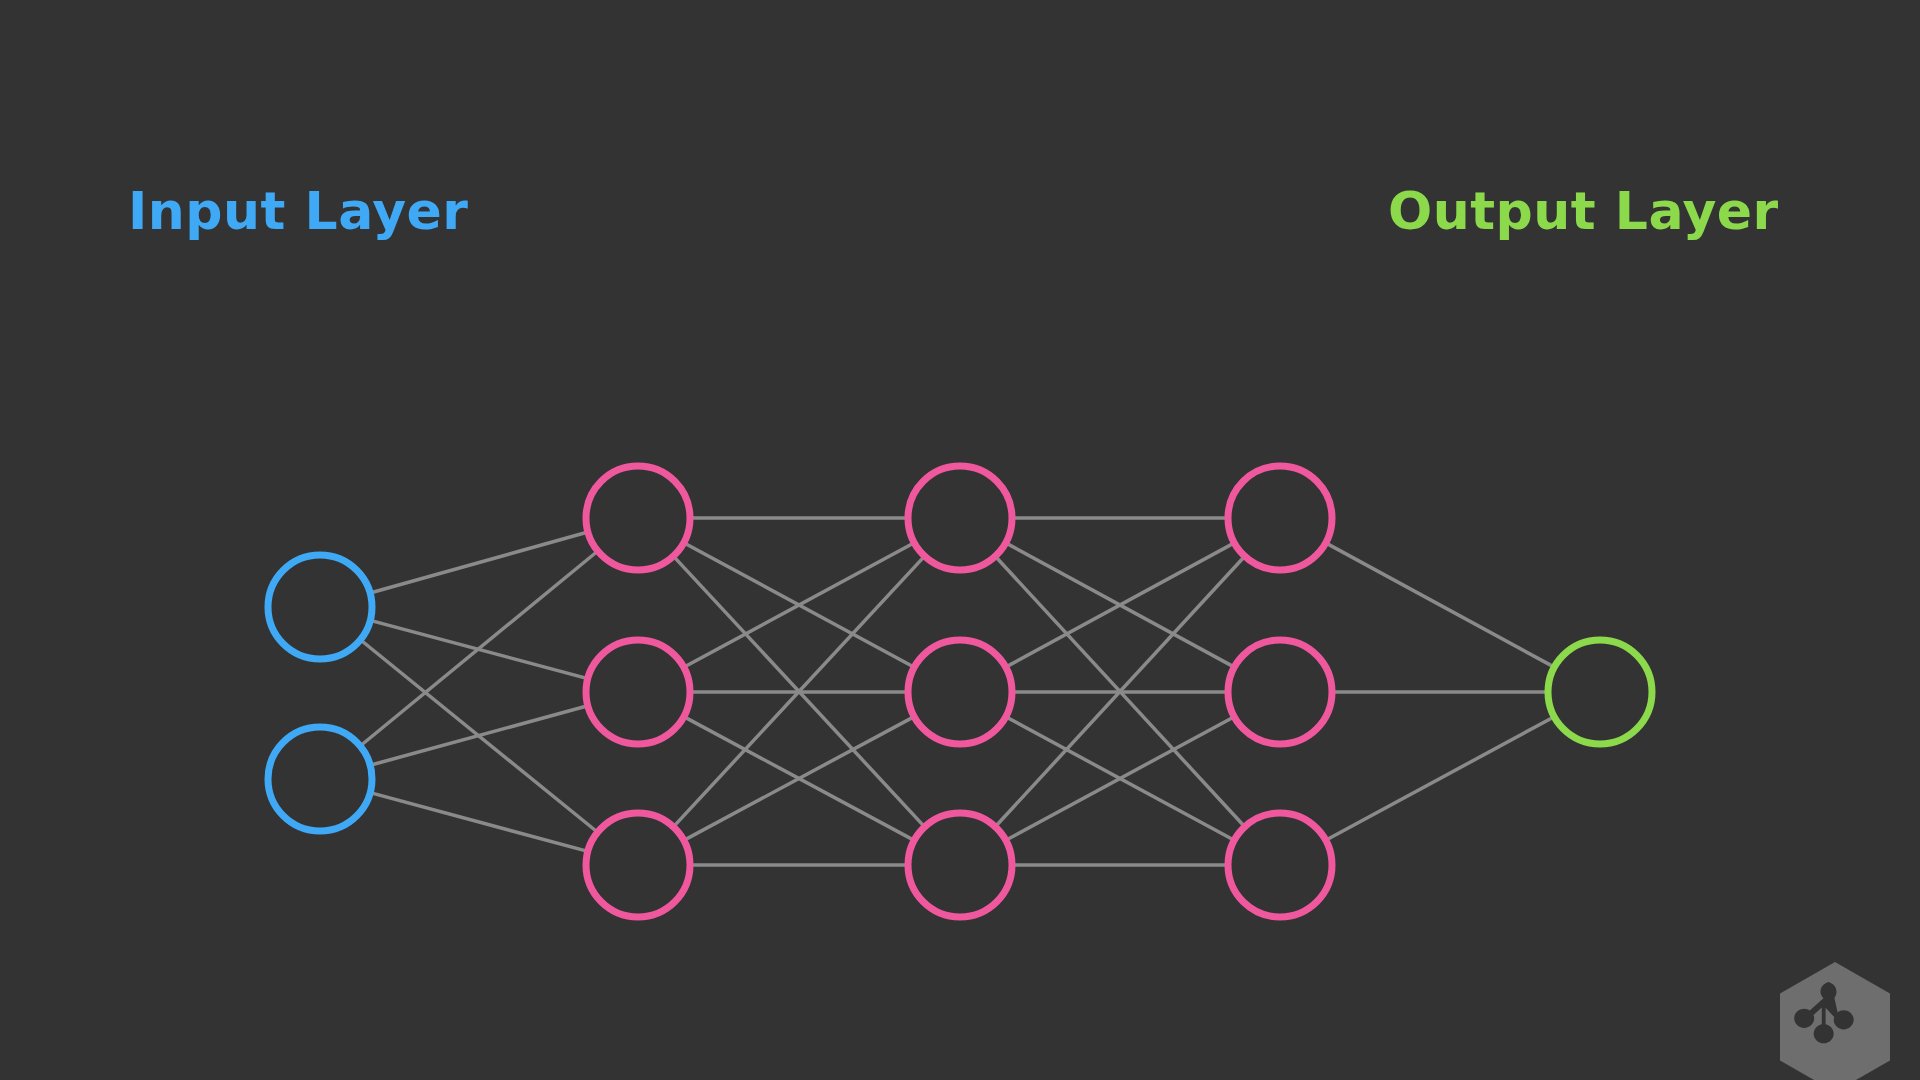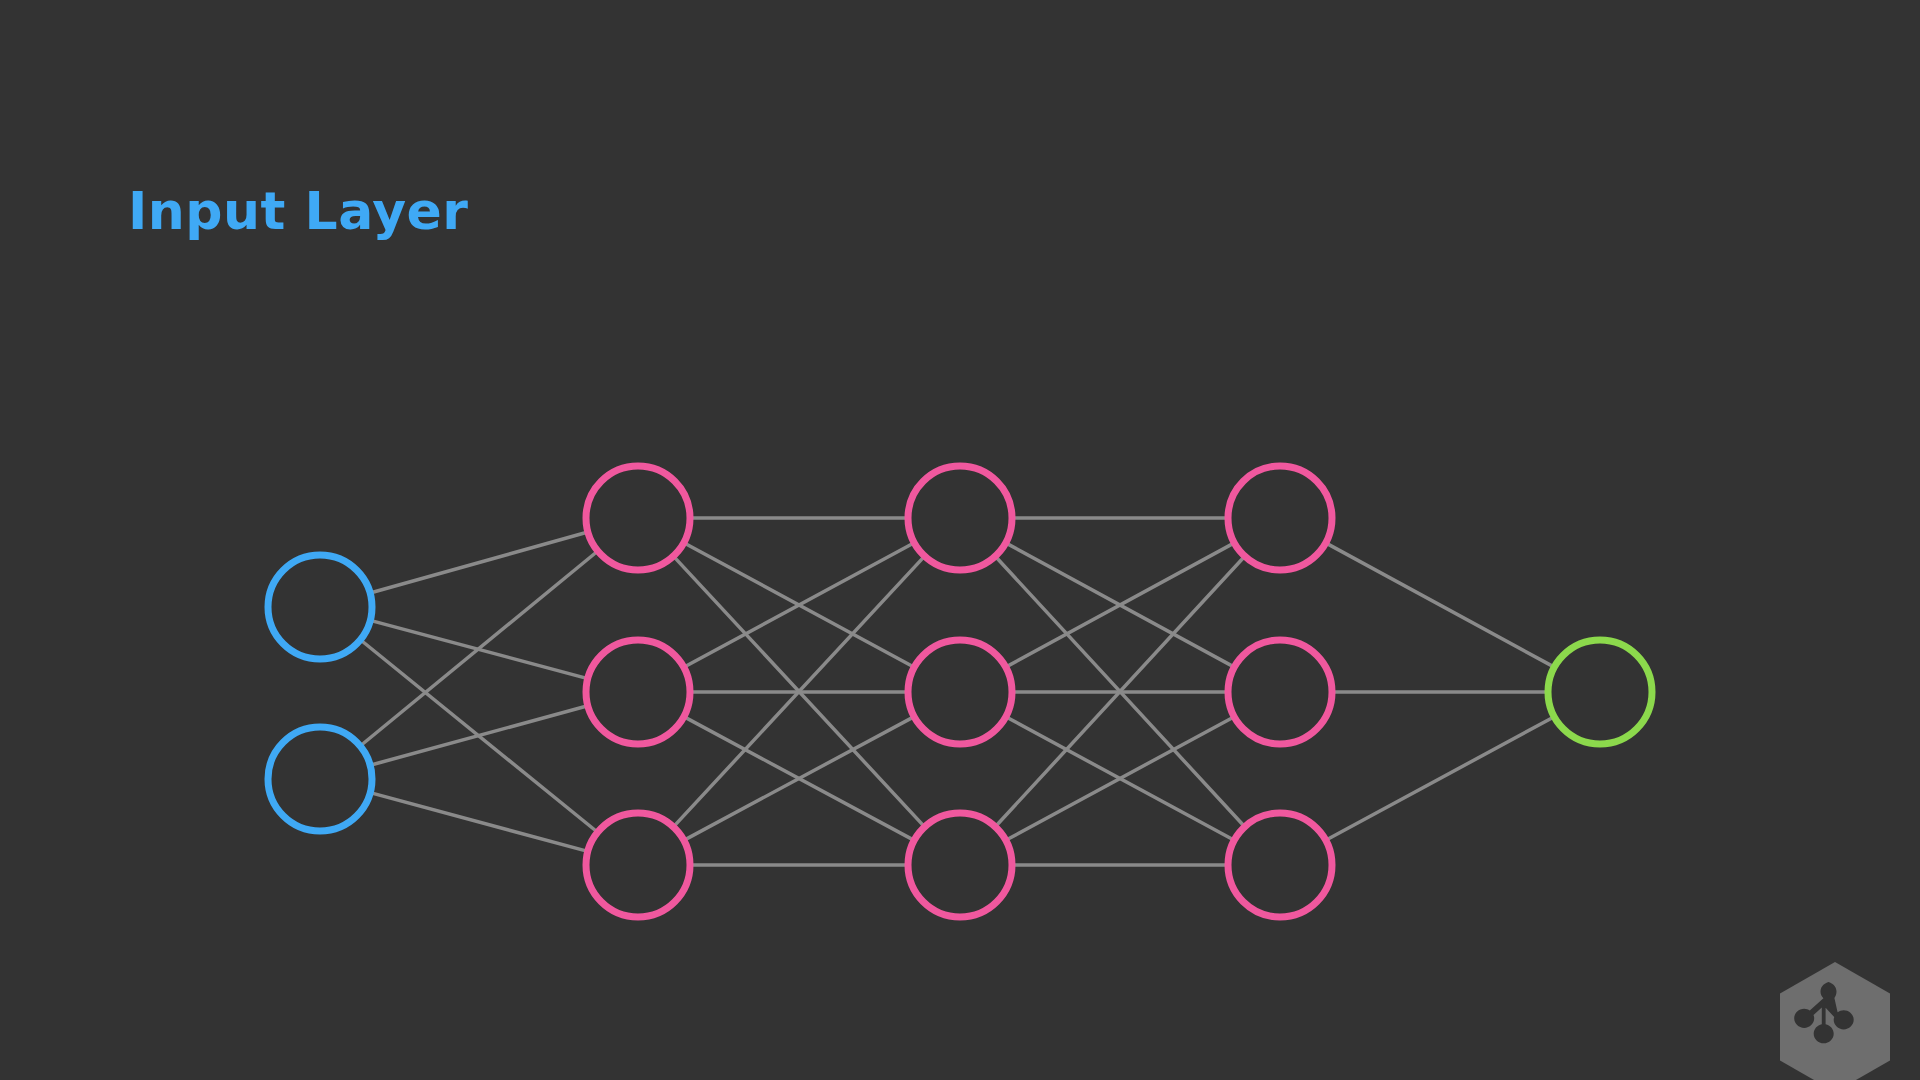--- a/index.html
+++ b/index.html
@@ -101,20 +101,21 @@
         <circle cx="1280" cy="476" r="52" fill="none" stroke="#F0589E" stroke-width="7"></circle>
         <circle cx="1280" cy="650" r="52" fill="none" stroke="#F0589E" stroke-width="7"></circle>
         <circle cx="1280" cy="823" r="52" fill="none" stroke="#F0589E" stroke-width="7"></circle>
         <circle cx="1600" cy="650" r="52" fill="none" stroke="#8CD94C" stroke-width="7"></circle>
       </g>
   </svg>
 
   <div class="layer-label" id="label-input" style="color: rgb(63, 169, 245);">Input Layer</div>
 
 
+  <div class="layer-label" id="label-output" style="color: rgb(140, 217, 76);">Output Layer</div>
 
   <svg id="watermark" viewBox="0 0 146 146" xmlns="http://www.w3.org/2000/svg">
     <path id="wm-hex" d="M73 8 L128 39.5 L128 106.5 L73 138 L18 106.5 L18 39.5 Z" fill="#6E6E6E"></path>
     <path id="wm-mark" d="M68.5 28 c-5.5 0-10 4.3-10 9.6 0 2.6 1.1 5 2.9 6.7
              l-13.6 12.2 c-1.6-1.1-3.5-1.8-5.6-1.8 -5.5 0-10 4.3-10 9.6
              0 5.3 4.5 9.6 10 9.6 5.5 0 10-4.3 10-9.6 0-1.2-0.2-2.3-0.7-3.4
              l8.3-7.4 0 16.7 c-4.6 0.9-8.1 4.8-8.1 9.5 0 5.3 4.5 9.6 10 9.6
              5.5 0 10-4.3 10-9.6 0-4.7-3.5-8.6-8.1-9.5 l0-16.4 8.6 9.1
              c-0.3 0.9-0.5 1.9-0.5 2.9 0 5.3 4.5 9.6 10 9.6 5.5 0 10-4.3 10-9.6
              0-5.3-4.5-9.6-10-9.6 -2.3 0-4.4 0.7-6.1 2 L72.4 43.9

